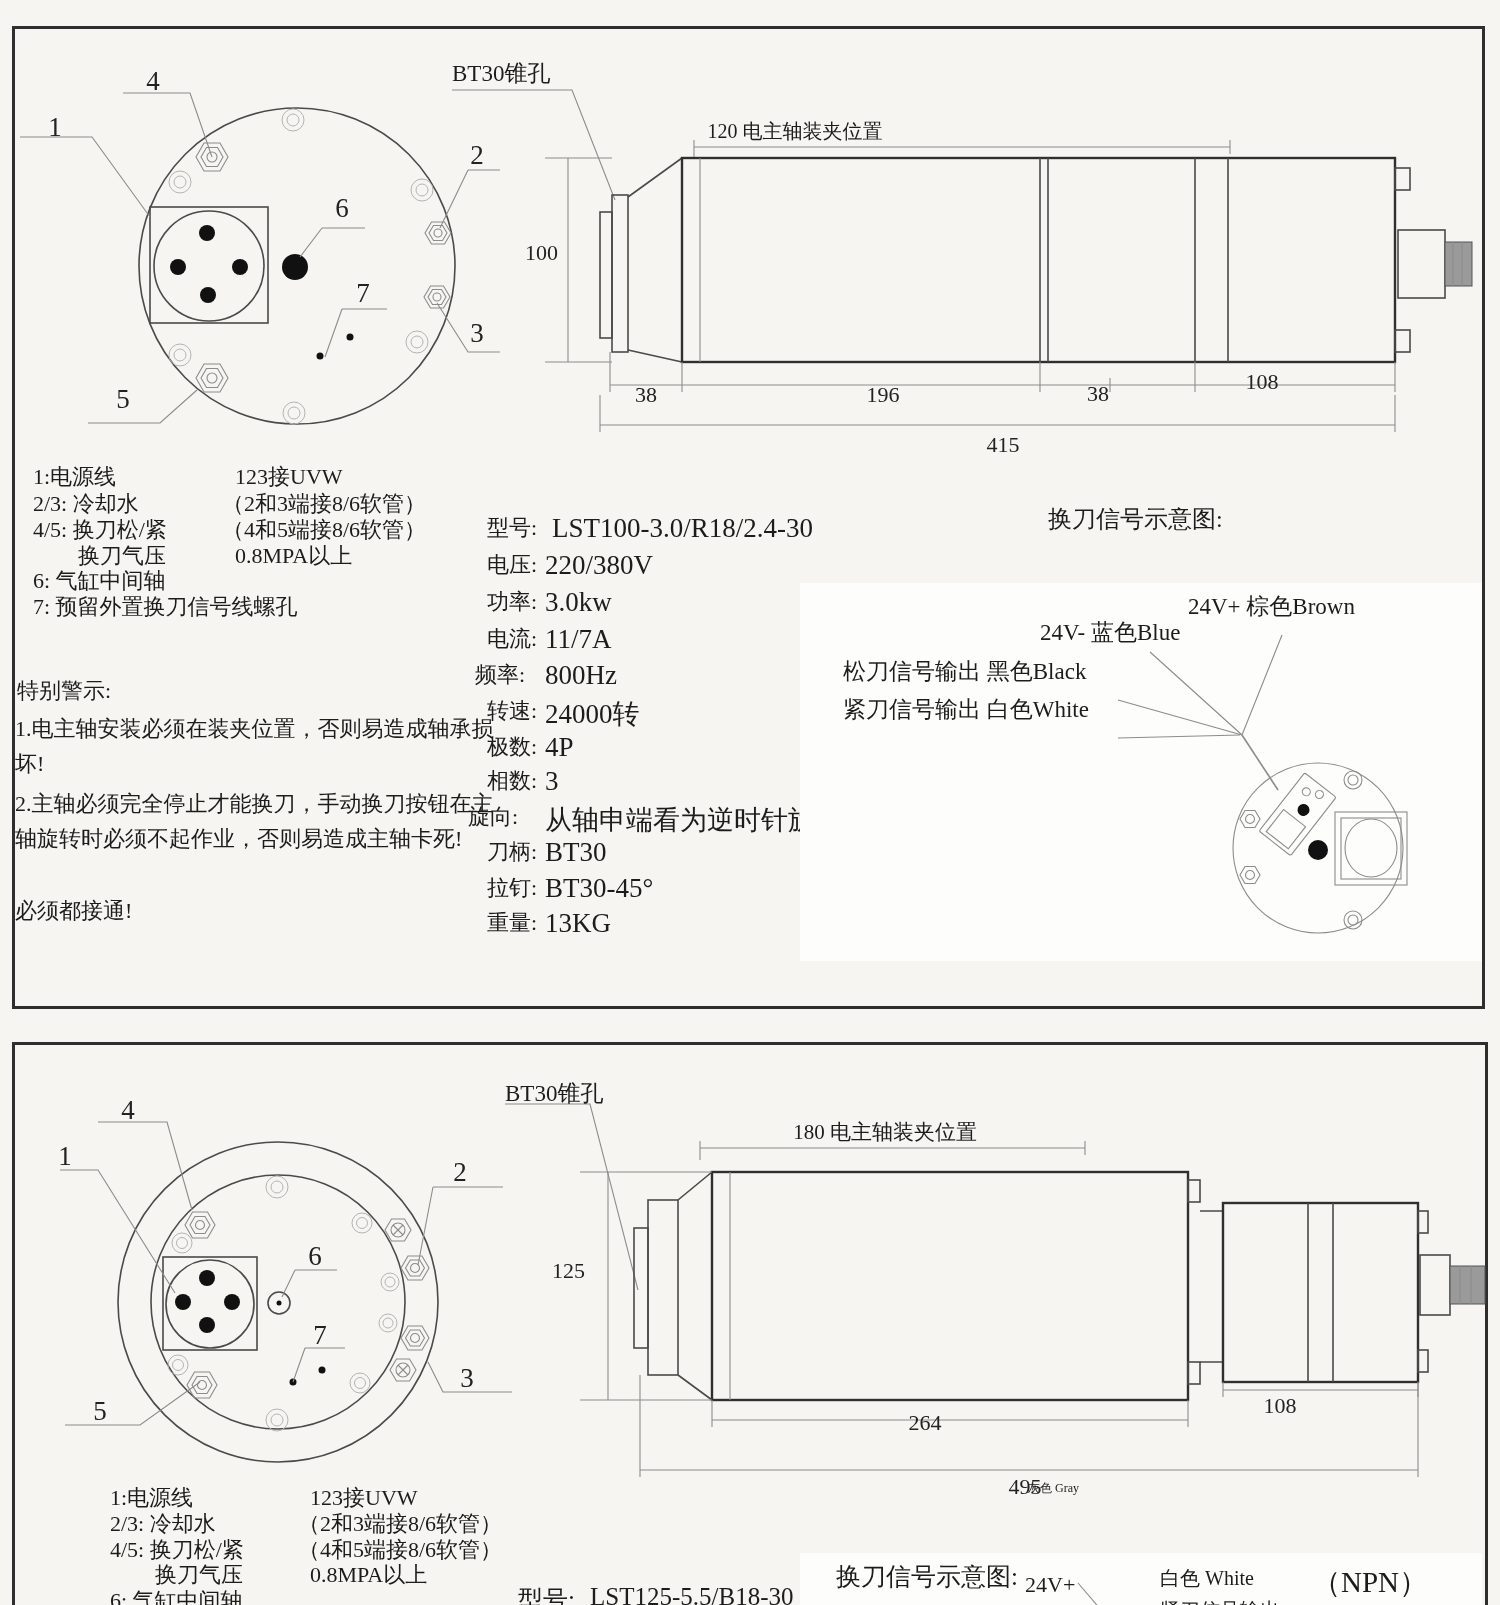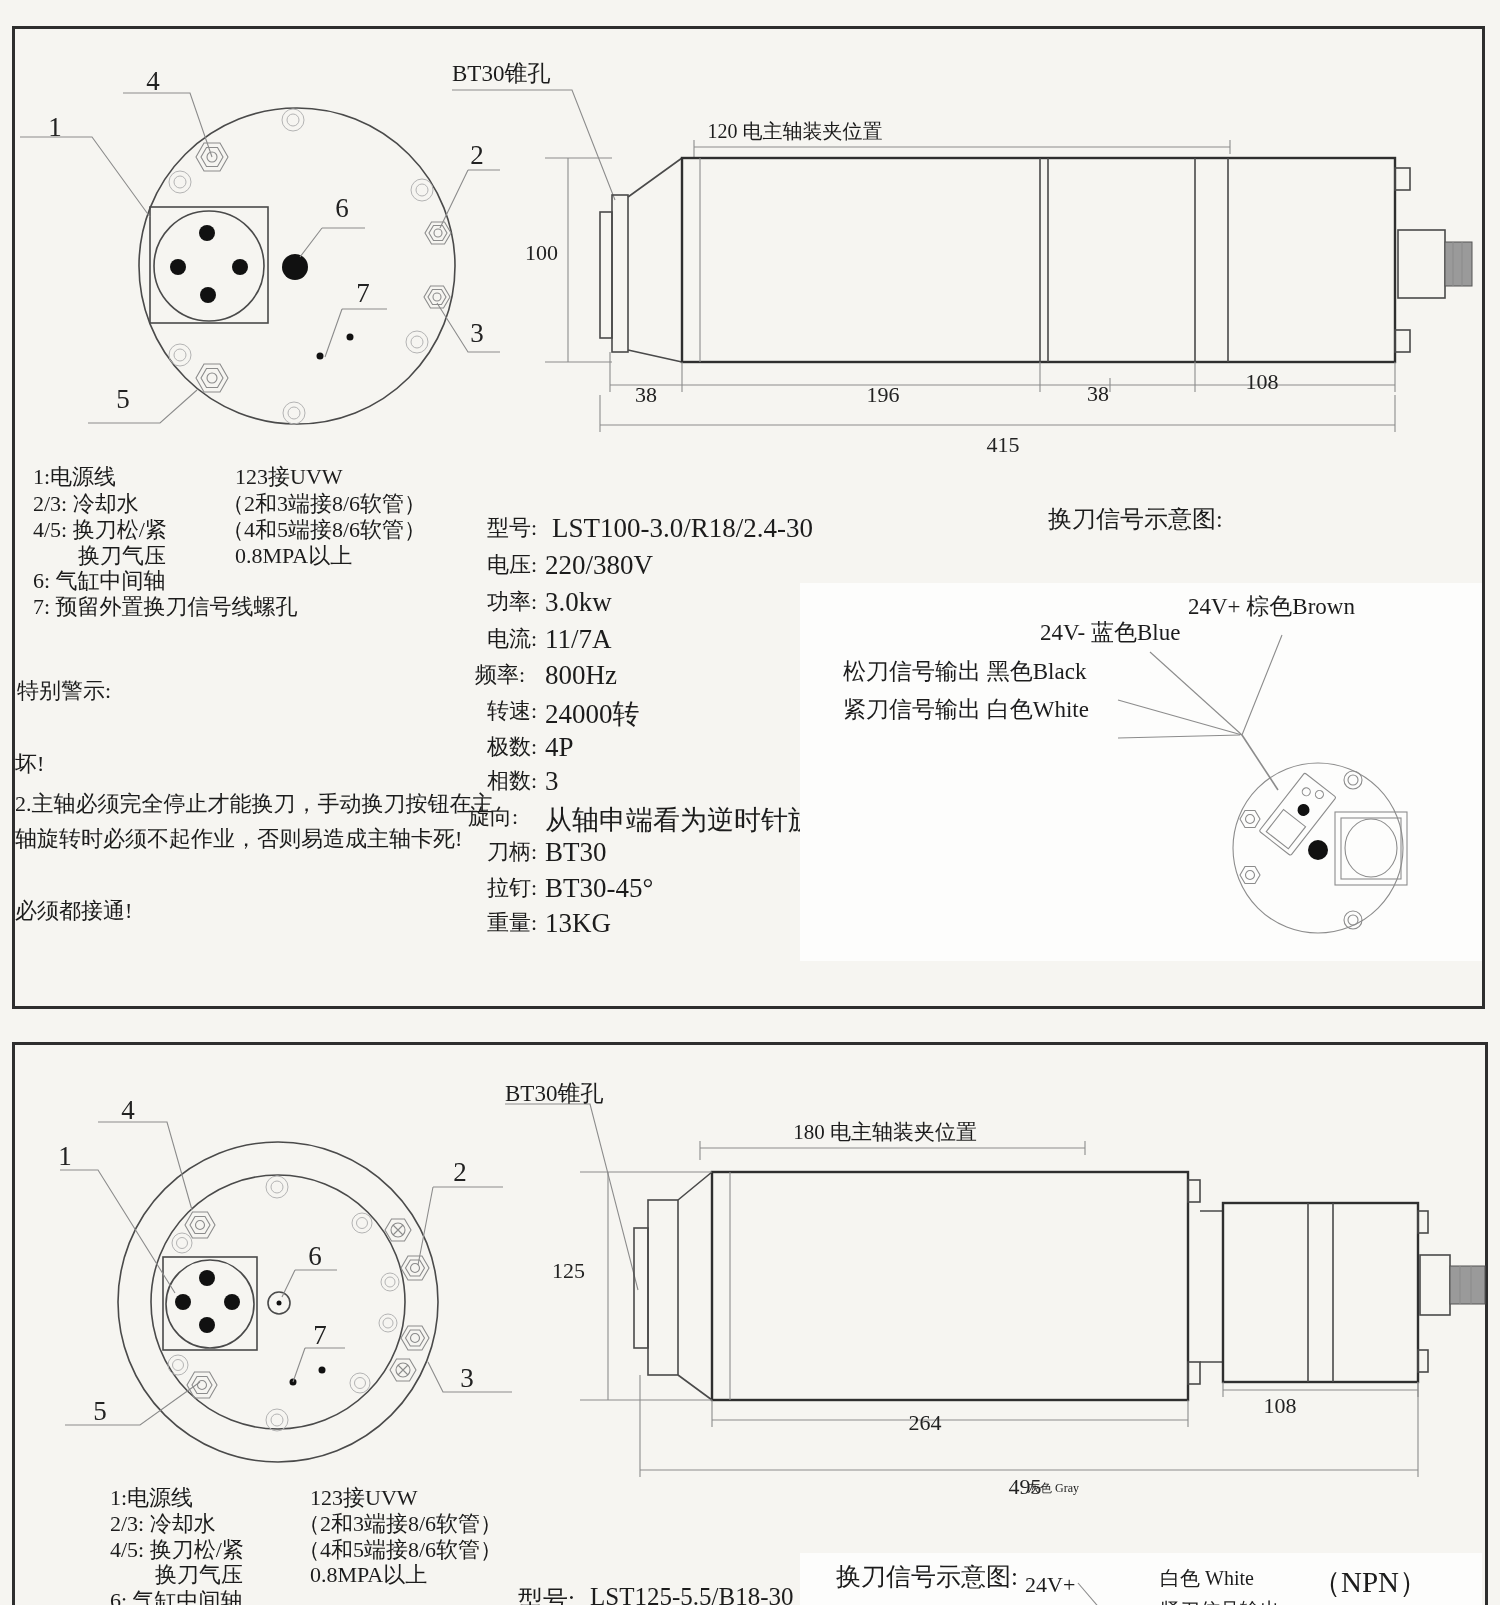--- a/index.html
+++ b/index.html
@@ -140,20 +140,21 @@
   <div class="txt legend-l" style="left:33px;top:489px;">2/3:  冷却水</div>
   <div class="txt legend-r" style="left:222px;top:489px;">（2和3端接8/6软管）</div>
   <div class="txt legend-l" style="left:33px;top:515px;">4/5:  换刀松/紧</div>
   <div class="txt legend-r" style="left:222px;top:515px;">（4和5端接8/6软管）</div>
   <div class="txt legend-l" style="left:78px;top:541px;">换刀气压</div>
   <div class="txt legend-r" style="left:235px;top:541px;">0.8MPA以上</div>
   <div class="txt legend-l" style="left:33px;top:566px;">6:  气缸中间轴</div>
   <div class="txt legend-l" style="left:33px;top:592px;">7:  预留外置换刀信号线螺孔</div>
 
   <div class="txt warn" style="left:17px;top:676px;">特别警示:</div>
+  <div class="txt warn" style="left:15px;top:714px;">1.电主轴安装必须在装夹位置，否则易造成轴承损</div>
   <div class="txt warn" style="left:15px;top:749px;">坏!</div>
   <div class="txt warn" style="left:15px;top:789px;">2.主轴必须完全停止才能换刀，手动换刀按钮在主</div>
   <div class="txt warn" style="left:15px;top:824px;">轴旋转时必须不起作业，否则易造成主轴卡死!</div>
   <div class="txt warn" style="left:15px;top:896px;">必须都接通!</div>
 
   <div class="txt spec-label" style="left:487px;top:513px;">型号:</div>
   <div class="txt spec-value" style="left:552px;top:513px;">LST100-3.0/R18/2.4-30</div>
   <div class="txt spec-label" style="left:487px;top:550px;">电压:</div>
   <div class="txt spec-value" style="left:545px;top:550px;">220/380V</div>
   <div class="txt spec-label" style="left:487px;top:587px;">功率:</div>

